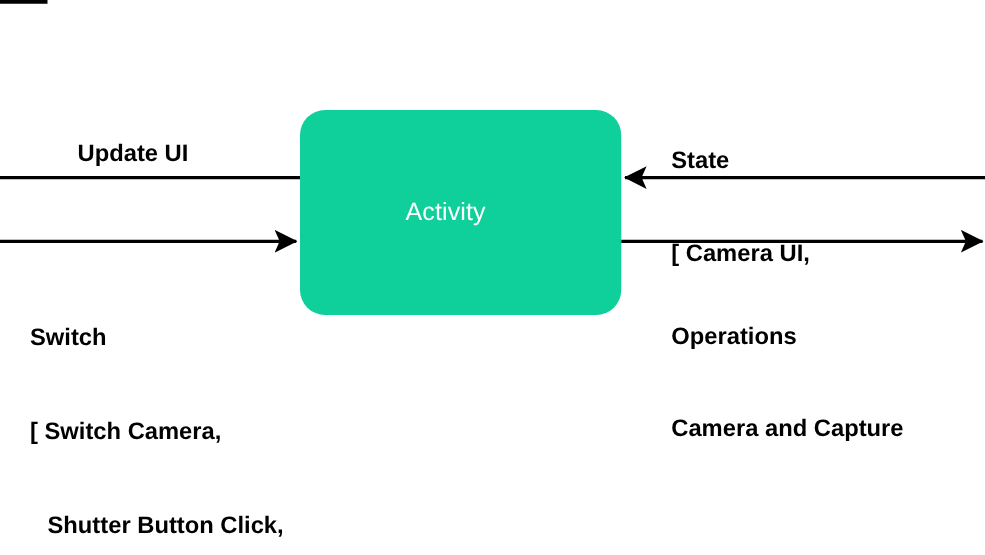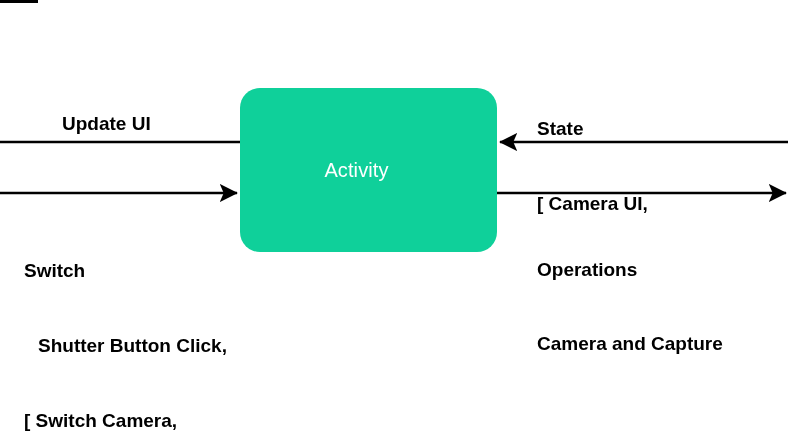--- a/index.html
+++ b/index.html
@@ -116,22 +116,22 @@
 
     <line x1="497" y1="193" x2="786" y2="193" stroke="#000000" stroke-width="2.6" marker-end="url(#arrow-right)"></line>
   </svg>
 
   <div class="activity-label">Activity</div>
 
   <div class="txt-block" id="label-update-ui">Update UI</div>
 
   <div class="txt-block" id="block-actions">
     <div class="hdr">Switch</div>
+    <div class="body-line">[ Switch Camera,</div>
     <div class="body-line indent1">Shutter Button Click,</div>
-    <div class="body-line">[ Switch Camera,</div>
     
     
     
   </div>
 
   <div class="txt-block" id="block-state">
     <div class="hdr">State</div>
     <div class="body-line">[ Camera UI,</div>
   </div>
 

